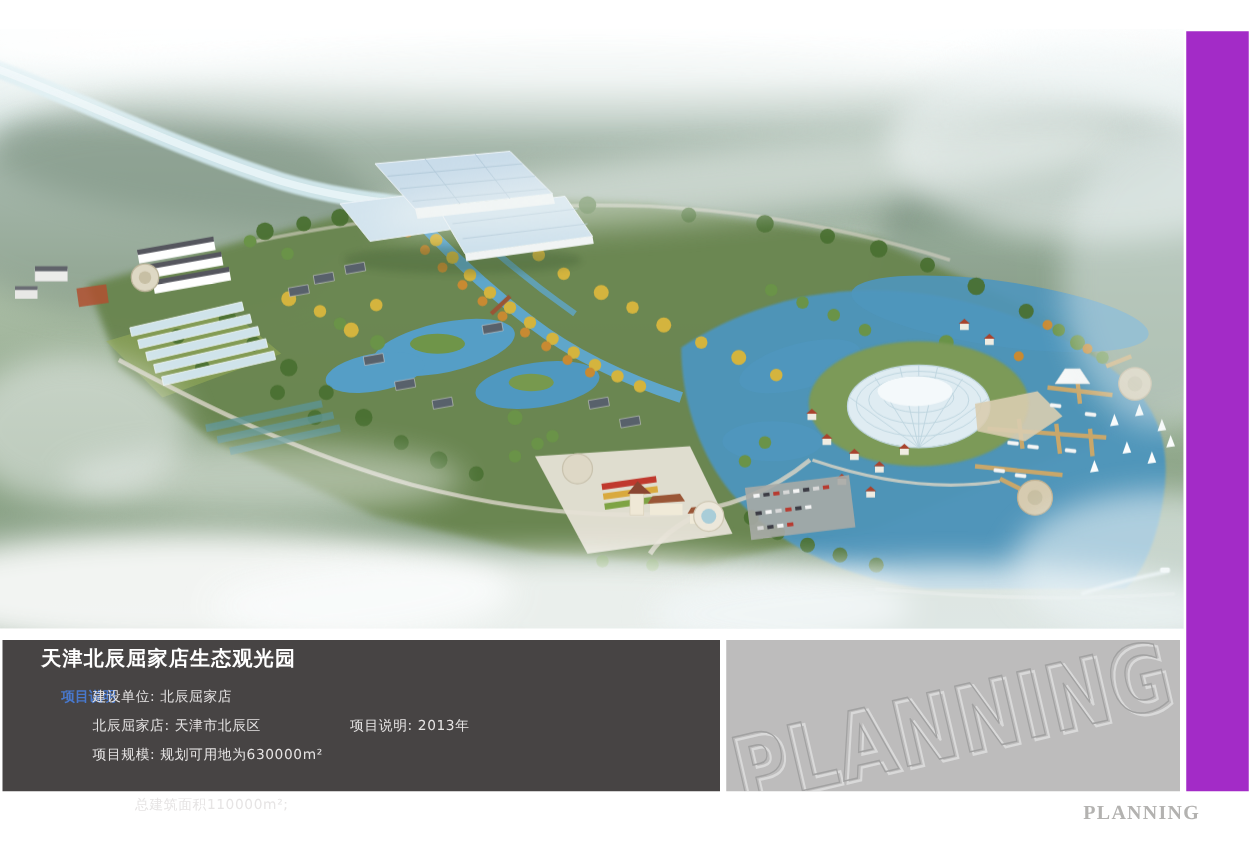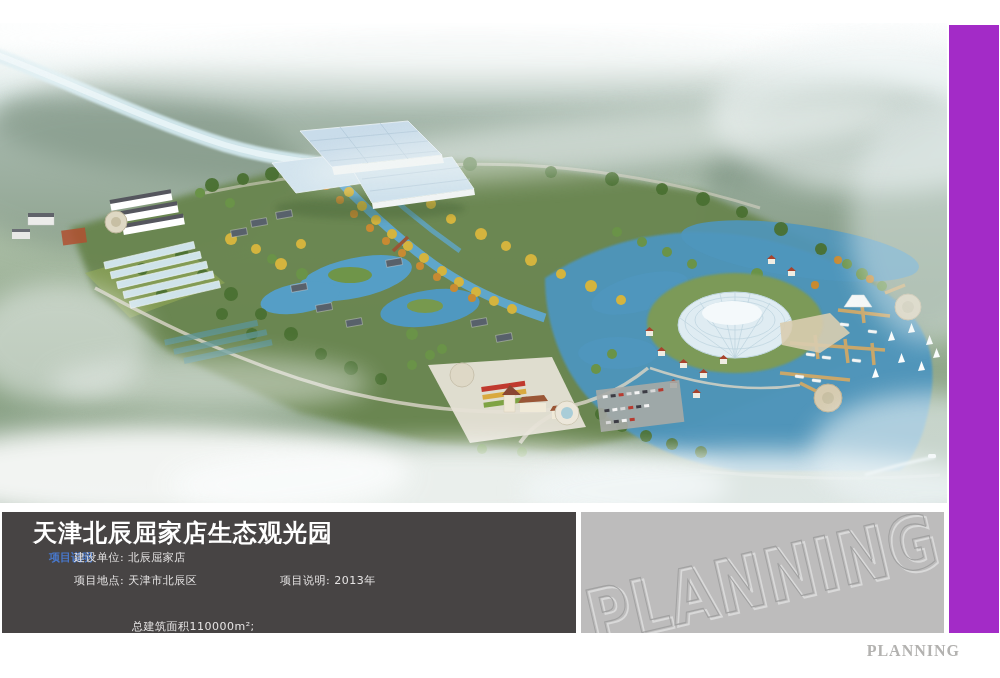--- a/index.html
+++ b/index.html
@@ -1,26 +1,26 @@
 <!DOCTYPE html>
 <html><head>
 <meta charset="utf-8">
 <style>
   html,body{margin:0;padding:0;background:#ffffff;}
   .page{position:relative;width:1000px;height:678px;background:#ffffff;overflow:hidden;
         font-family:"DejaVu Sans", sans-serif;}
   .aerial{position:absolute;left:0;top:23px;width:947px;height:480px;overflow:hidden;}
   .purple-bar{position:absolute;left:949px;top:25px;width:50px;height:608px;background:#a32bc7;}
   .info-panel{position:absolute;left:2px;top:512px;width:574px;height:121px;background:#474444;}
-  .panel-title{position:absolute;left:31px;top:5px;font-size:24px;font-weight:bold;color:#ffffff;
+  .panel-title{position:absolute;left:31px;top:5px;font-size:16px;font-weight:bold;color:#ffffff;
                letter-spacing:1px;white-space:nowrap;}
   .sec-label{position:absolute;left:31px;top:38px;font-size:11px;color:#4878cc;font-weight:bold;white-space:nowrap;margin-left:16px;}
   .row-text{position:absolute;font-size:11px;color:#e6e4e4;white-space:nowrap;letter-spacing:0.5px;}
   .r1{left:72px;top:38px;text-align:right;} .r2{left:72px;top:61px;} .r2b{left:278px;top:61px;}
-  .r3{left:72px;top:84px;} .r4{left:106px;top:107px;margin-left:24px;}
+  .r3{left:72px;top:84px;} .r4{left:106px;top:124px;}
   .wm-panel{position:absolute;left:581px;top:512px;width:363px;height:121px;background:#bdbcbc;overflow:hidden;}
   .footer-brand{position:absolute;left:860px;top:642px;width:100px;text-align:right;
                 font-family:"Liberation Serif", serif;font-weight:bold;font-size:16px;
                 color:#b3b2b0;letter-spacing:1px;}
 </style>
 </head>
 <body>
 
 <div class="page">
 
@@ -396,22 +396,23 @@
       </g>
     </svg>
   </div>
 
   <div class="purple-bar"></div>
 
   <div class="info-panel">
     <div class="panel-title">天津北辰屈家店生态观光园</div>
     <div class="sec-label">项目说明</div>
     <div class="row-text r1">建设单位: 北辰屈家店</div>
-    <div class="row-text r2">项目地点: 天津市北辰区</div>
+    <div class="row-text r2">北辰屈家店: 天津市北辰区</div>
     <div class="row-text r2b">项目说明: 2013年</div>
+    <div class="row-text r3">项目规模: 规划可用地为630000m²</div>
     <div class="row-text r4">总建筑面积110000m²;</div>
   </div>
 
   <div class="wm-panel">
     <svg width="363" height="121" viewBox="0 0 363 121" xmlns="http://www.w3.org/2000/svg">
       <g transform="rotate(-13 181 60)" font-family="DejaVu Sans, sans-serif" font-size="74" font-weight="bold" letter-spacing="2">
         <text x="2.5" y="94.5" textLength="358" lengthAdjust="spacingAndGlyphs" fill="none" stroke="#d9d9d9" stroke-width="2">PLANNING</text>
         <text x="0" y="92" textLength="358" lengthAdjust="spacingAndGlyphs" fill="none" stroke="#a2a2a2" stroke-width="1.2">PLANNING</text>
       </g>
     </svg>

